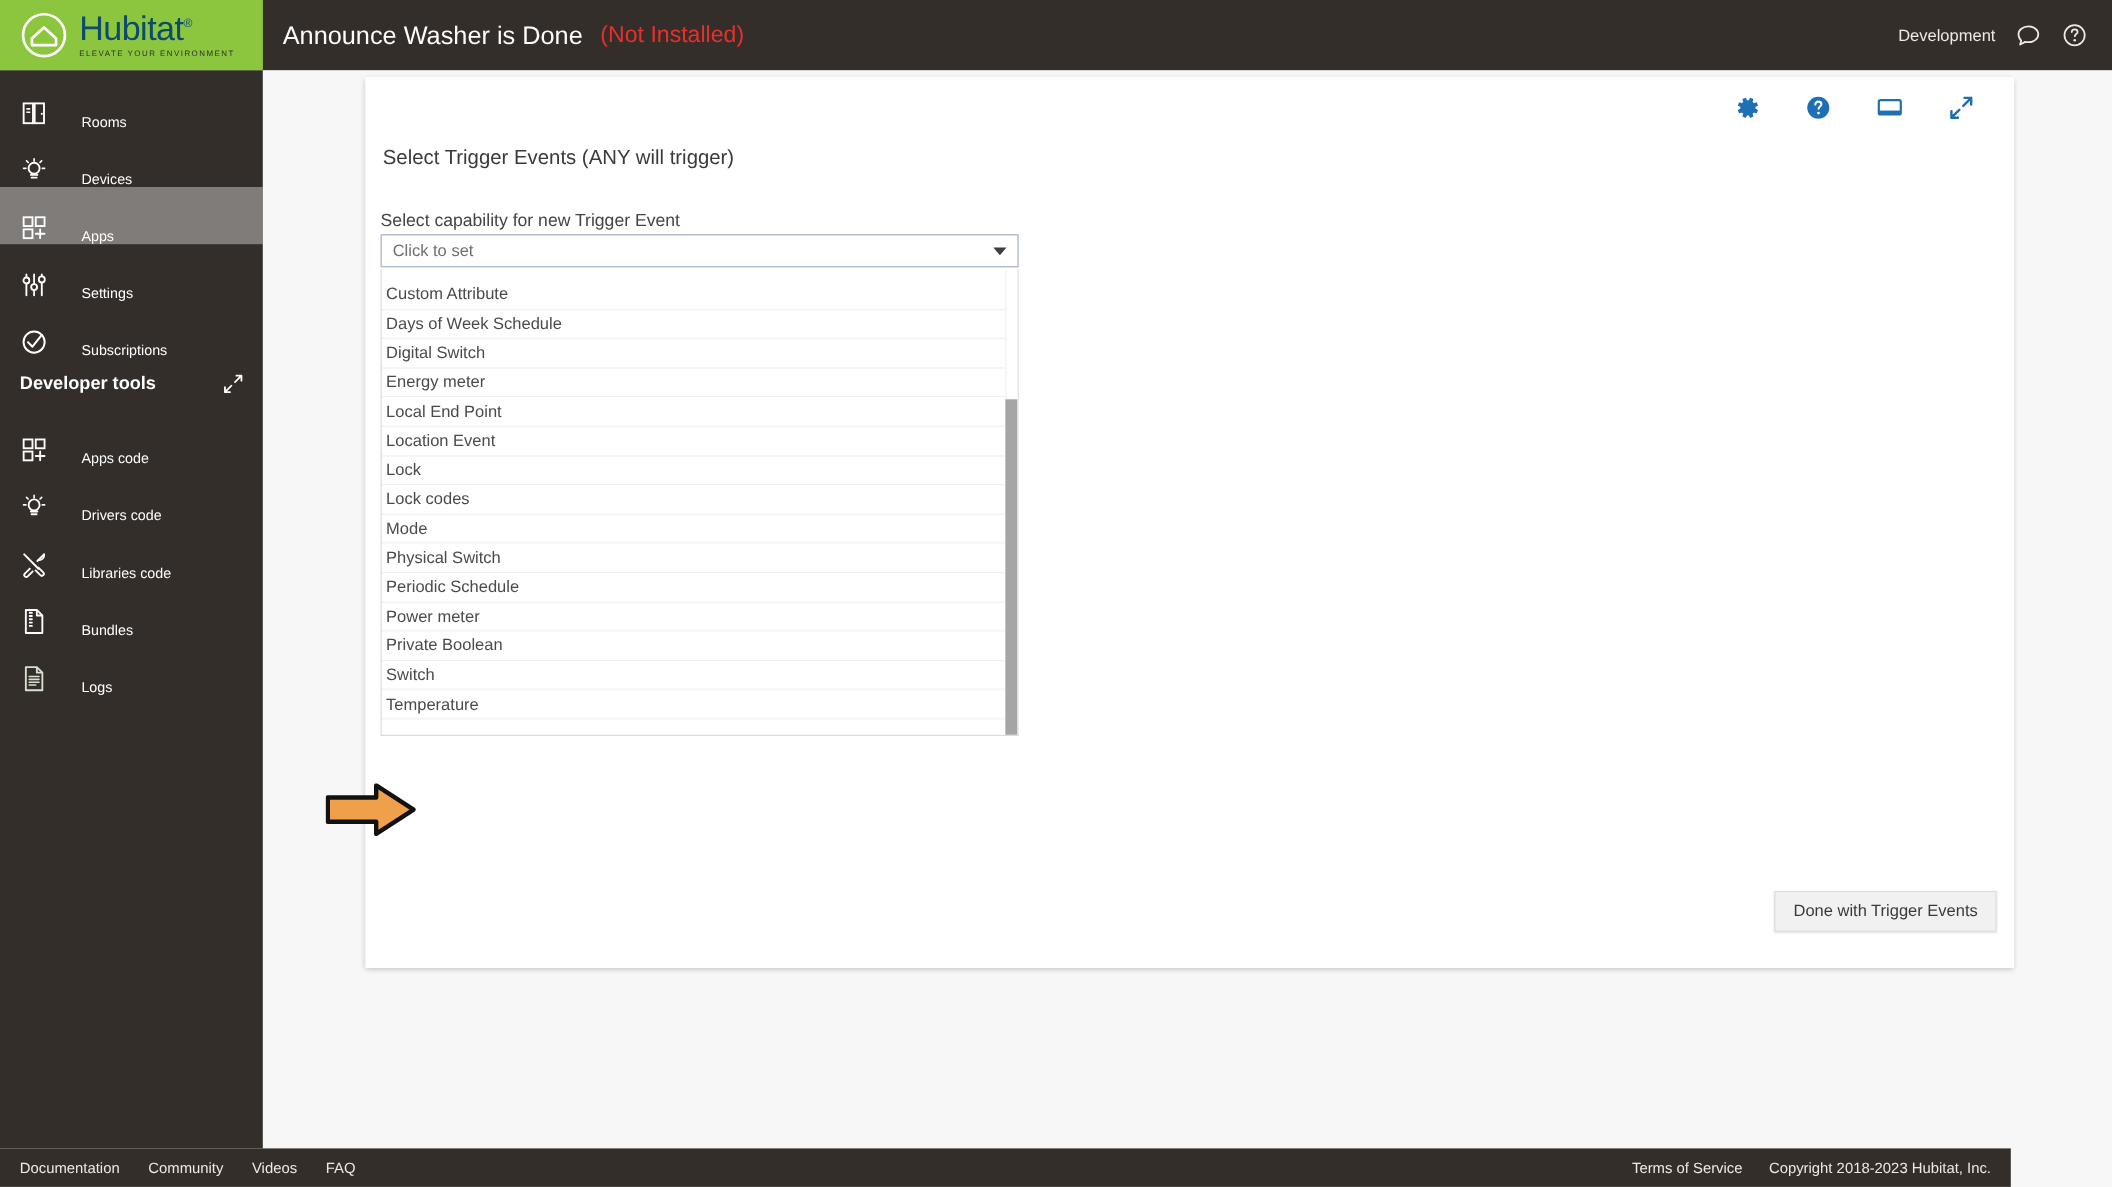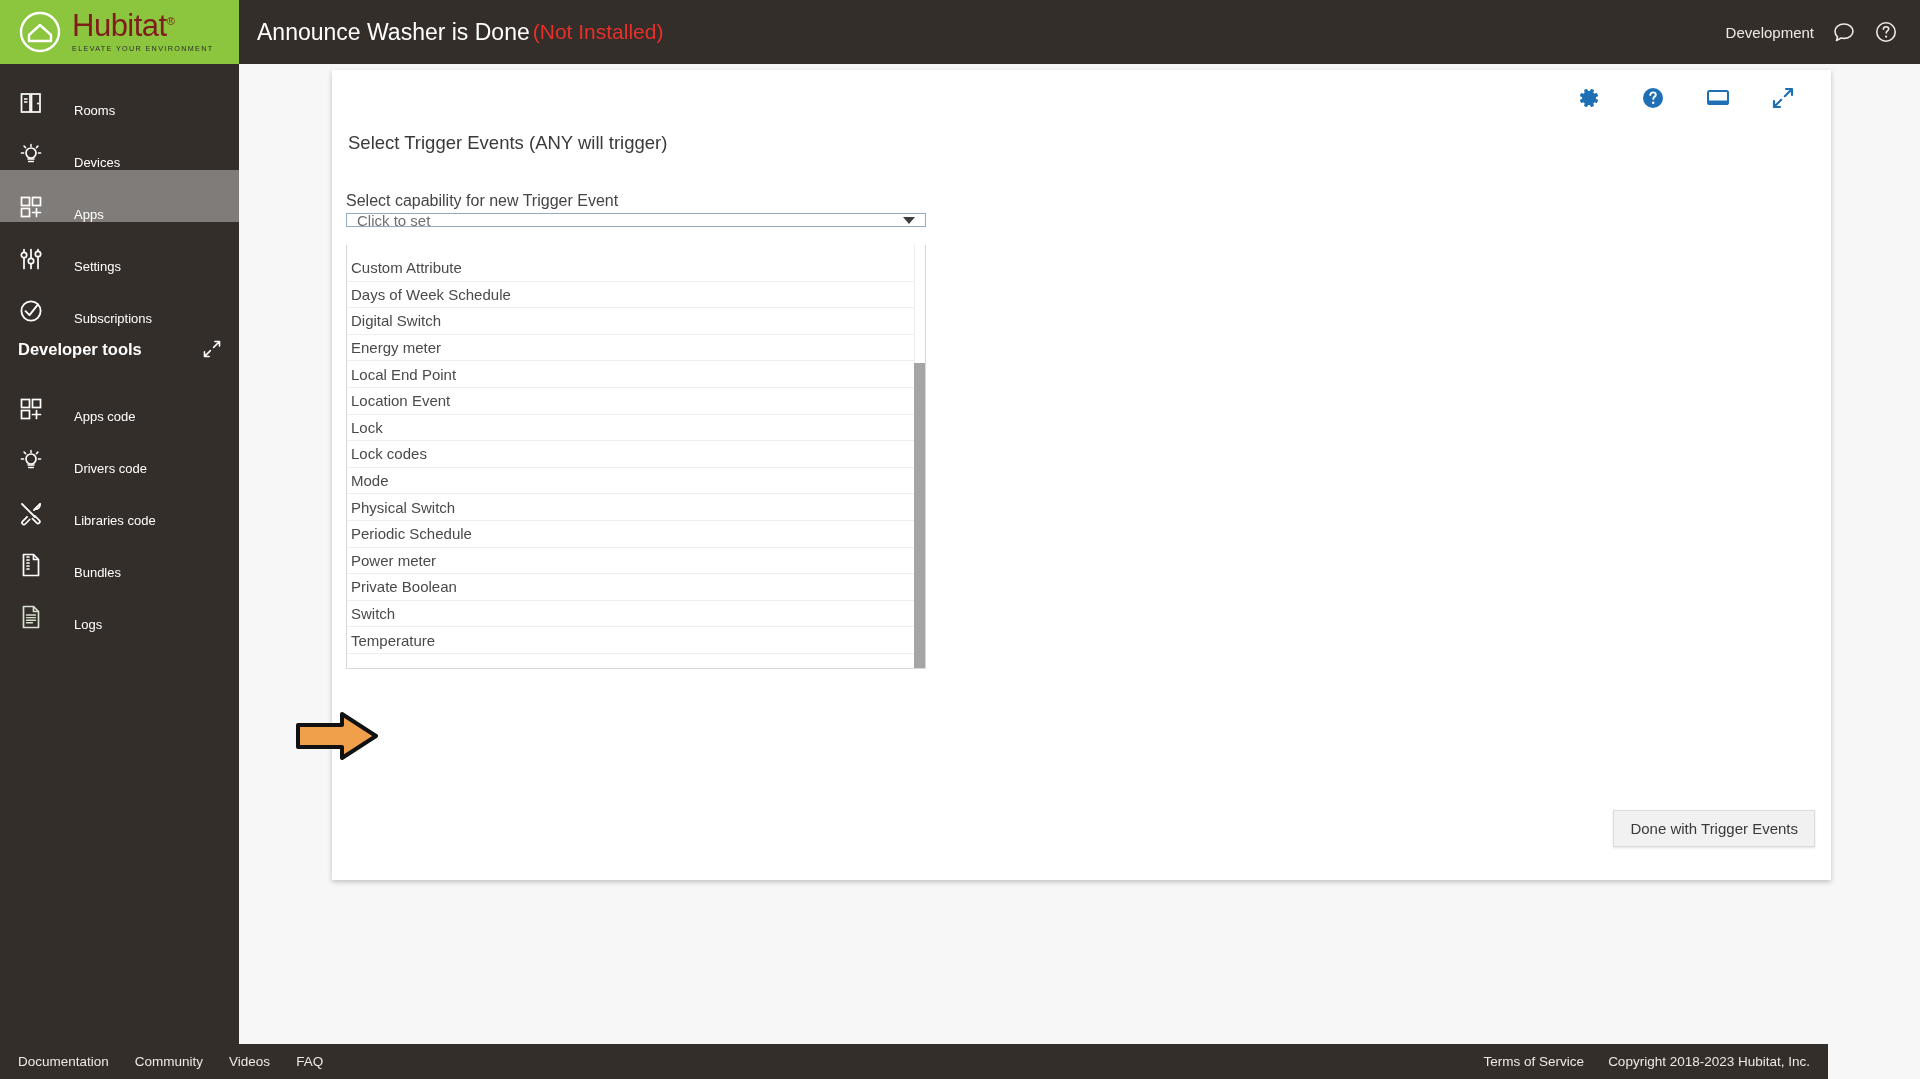--- a/index.html
+++ b/index.html
@@ -16,29 +16,29 @@
     position: absolute; left: 0; top: 0; width: 1920px; height: 64px;
     background: #342e2a; display: flex; align-items: stretch;
   }
   .logo-box {
     width: 239px; height: 64px; background: #8cc63e;
     display: flex; align-items: center; padding-left: 18px; gap: 10px;
   }
   .logo-mark { width: 44px; height: 44px; flex: 0 0 44px; }
   .logo-text-wrap { display: flex; flex-direction: column; justify-content: center; padding-bottom: 2px; }
   .logo-word {
-    font-size: 31px; color: #7f1d1d; letter-spacing: -0.5px;
+    font-size: 31px; color: #0c4a6e; letter-spacing: -0.5px;
     line-height: 1; font-weight: 400; position: relative;
   }
   .logo-word sup { font-size: 11px; vertical-align: super; }
   .logo-tag { font-size: 7.2px; color: #2f2f2f; letter-spacing: 1.35px; margin-top: 3px; }
 
   .topbar-title {
     flex: 1; display: flex; align-items: center; padding-left: 18px;
-    font-size: 23px; color: #ffffff; gap: 3px;
+    font-size: 23px; color: #ffffff; gap: 16px;
   }
   .title-warn { color: #e8302a; font-size: 21px; }
   .topbar-right {
     display: flex; align-items: center; gap: 18px; padding-right: 22px; color: #efe9e2;
   }
   .topbar-right .env-label { font-size: 15px; }
   .ic { display: inline-flex; align-items: center; justify-content: center; }
 
   
   .sidebar {
@@ -87,21 +87,21 @@
   .card-heading {
     position: absolute; left: 16px; top: 62px;
     font-size: 18.5px; color: #3a3a3a;
   }
 
   .field-label {
     position: absolute; left: 14px; top: 122px;
     font-size: 16px; color: #444444;
   }
   .select-input {
-    position: absolute; left: 14px; top: 143px; width: 580px; height: 14px;
+    position: absolute; left: 14px; top: 143px; width: 580px; height: 30px;
     border: 1px solid #97a8c4; background: #ffffff;
     display: flex; align-items: center; padding: 0 10px;
     font-size: 15px; color: #6f6f6f; cursor: pointer;
   }
   .caret {
     margin-left: auto; width: 0; height: 0;
     border-left: 6px solid transparent; border-right: 6px solid transparent;
     border-top: 7px solid #3f3f3f;
   }
 

